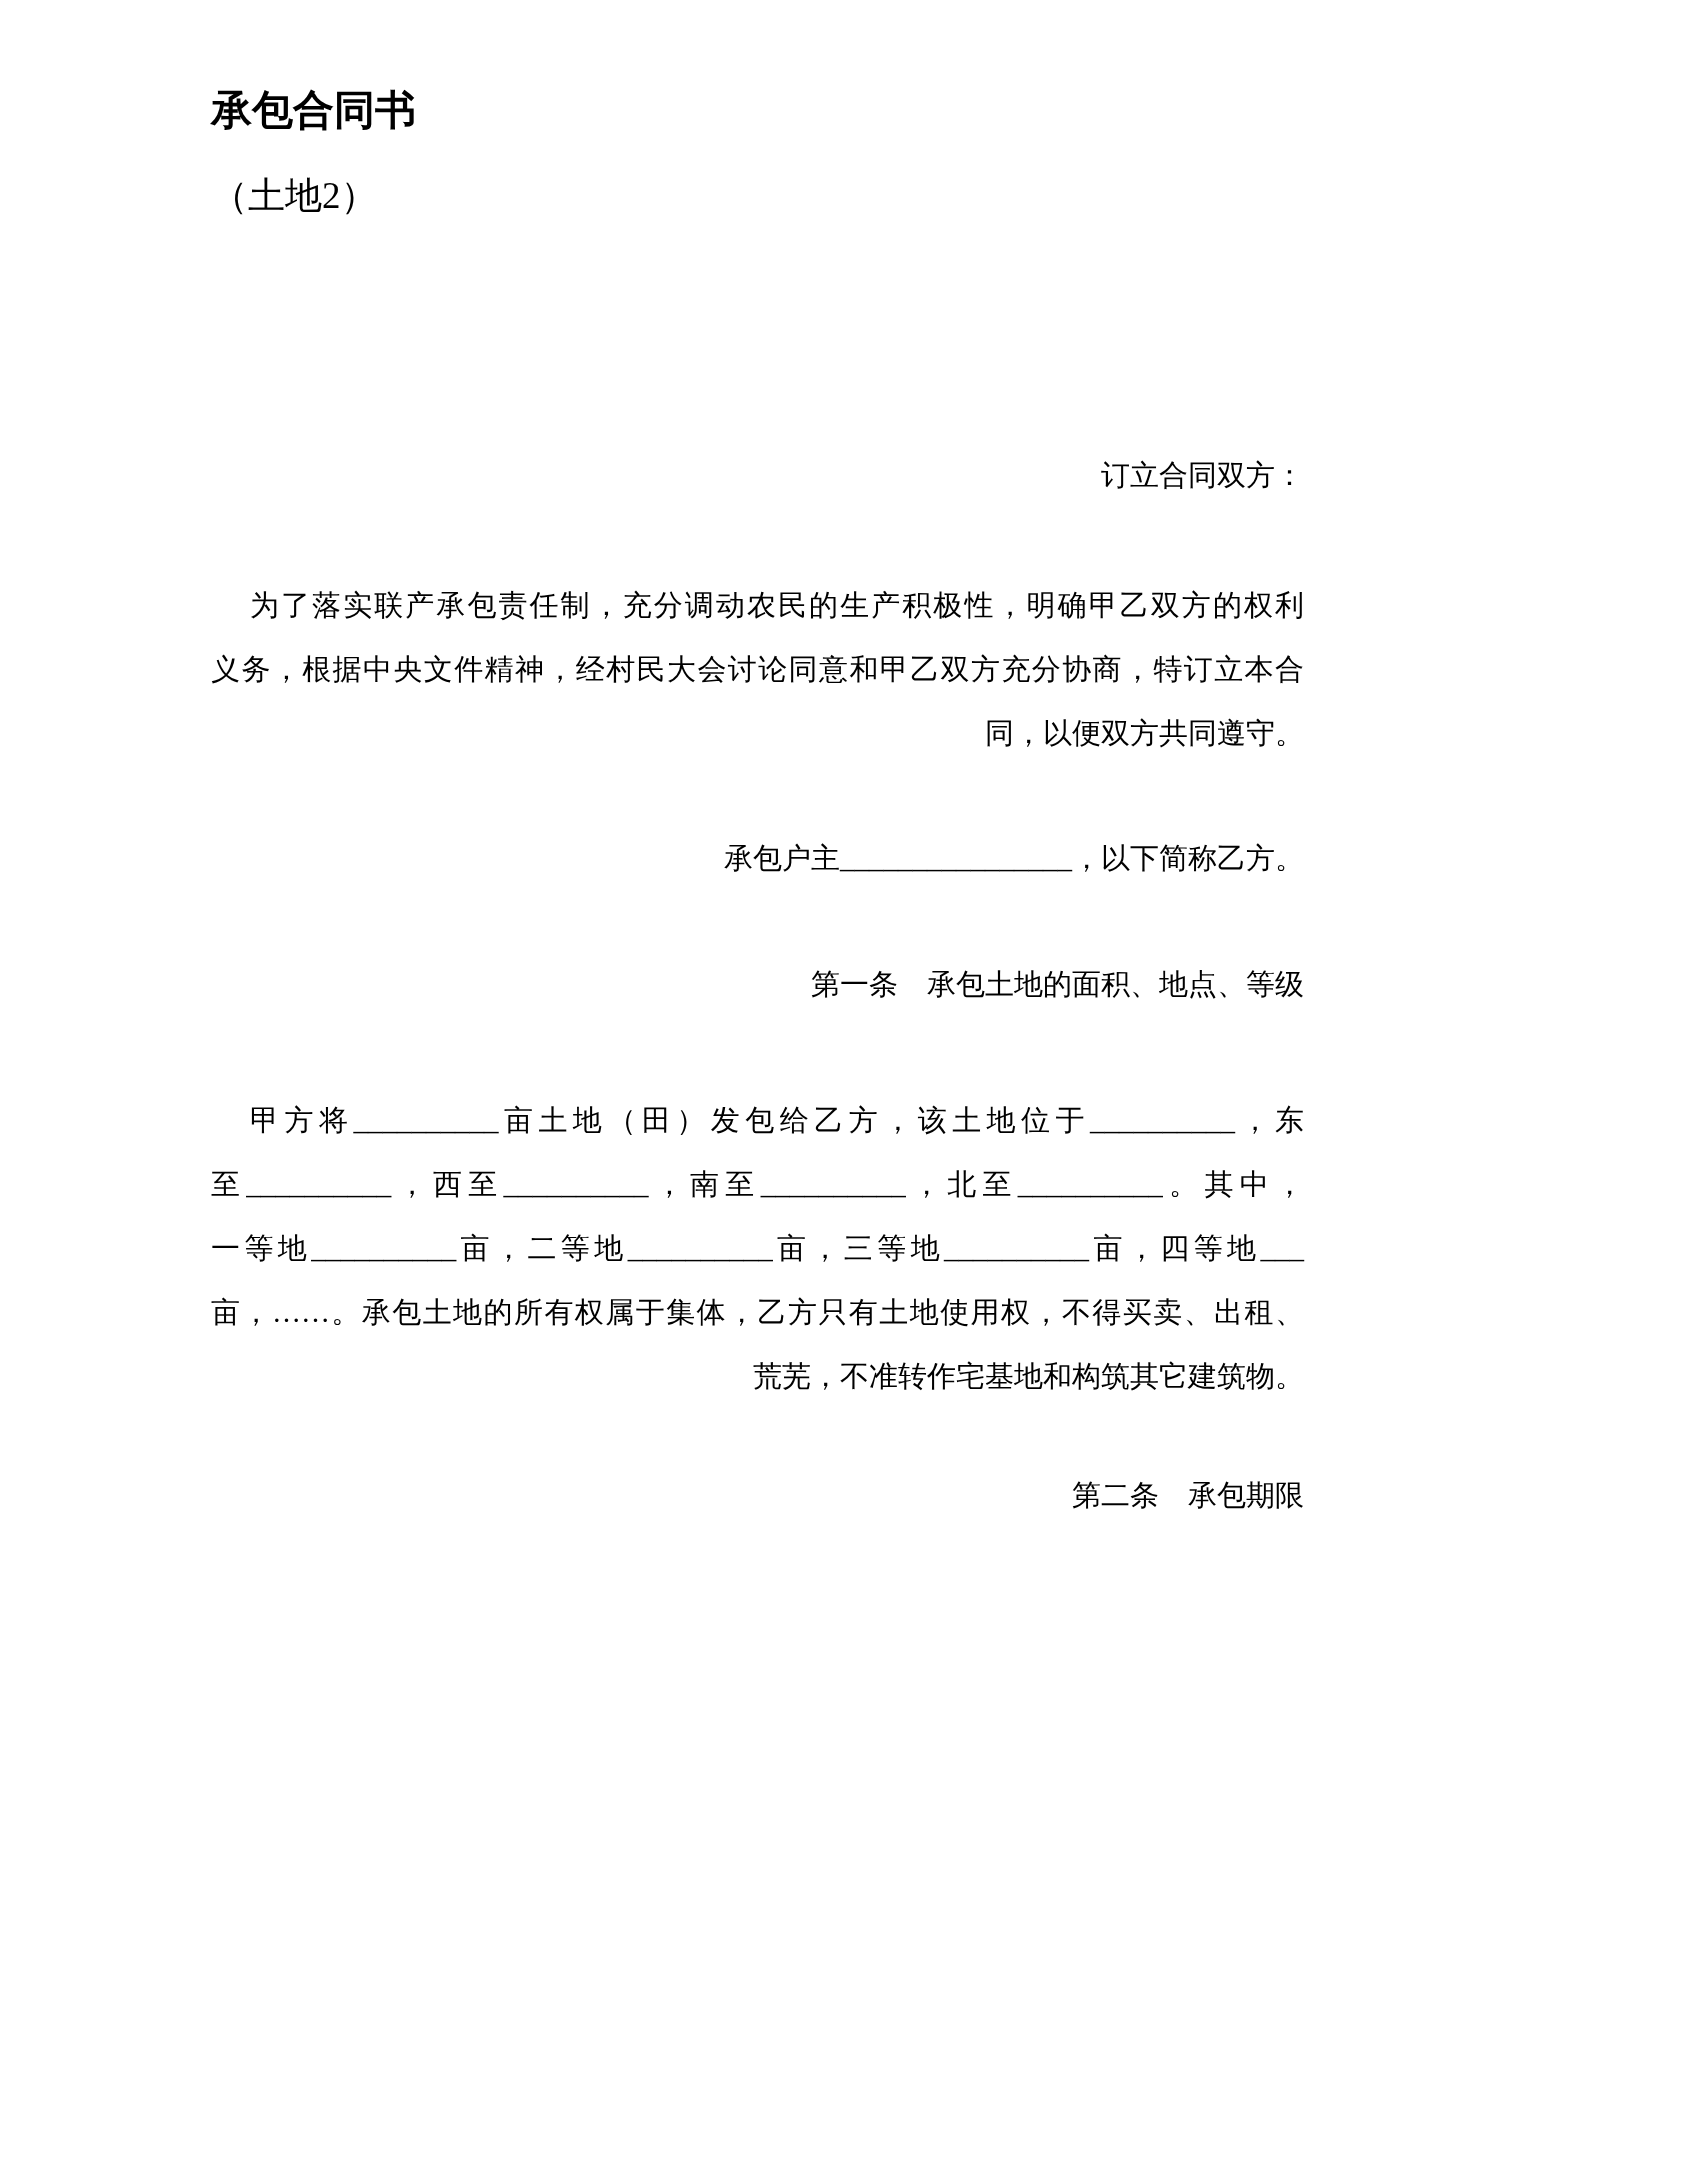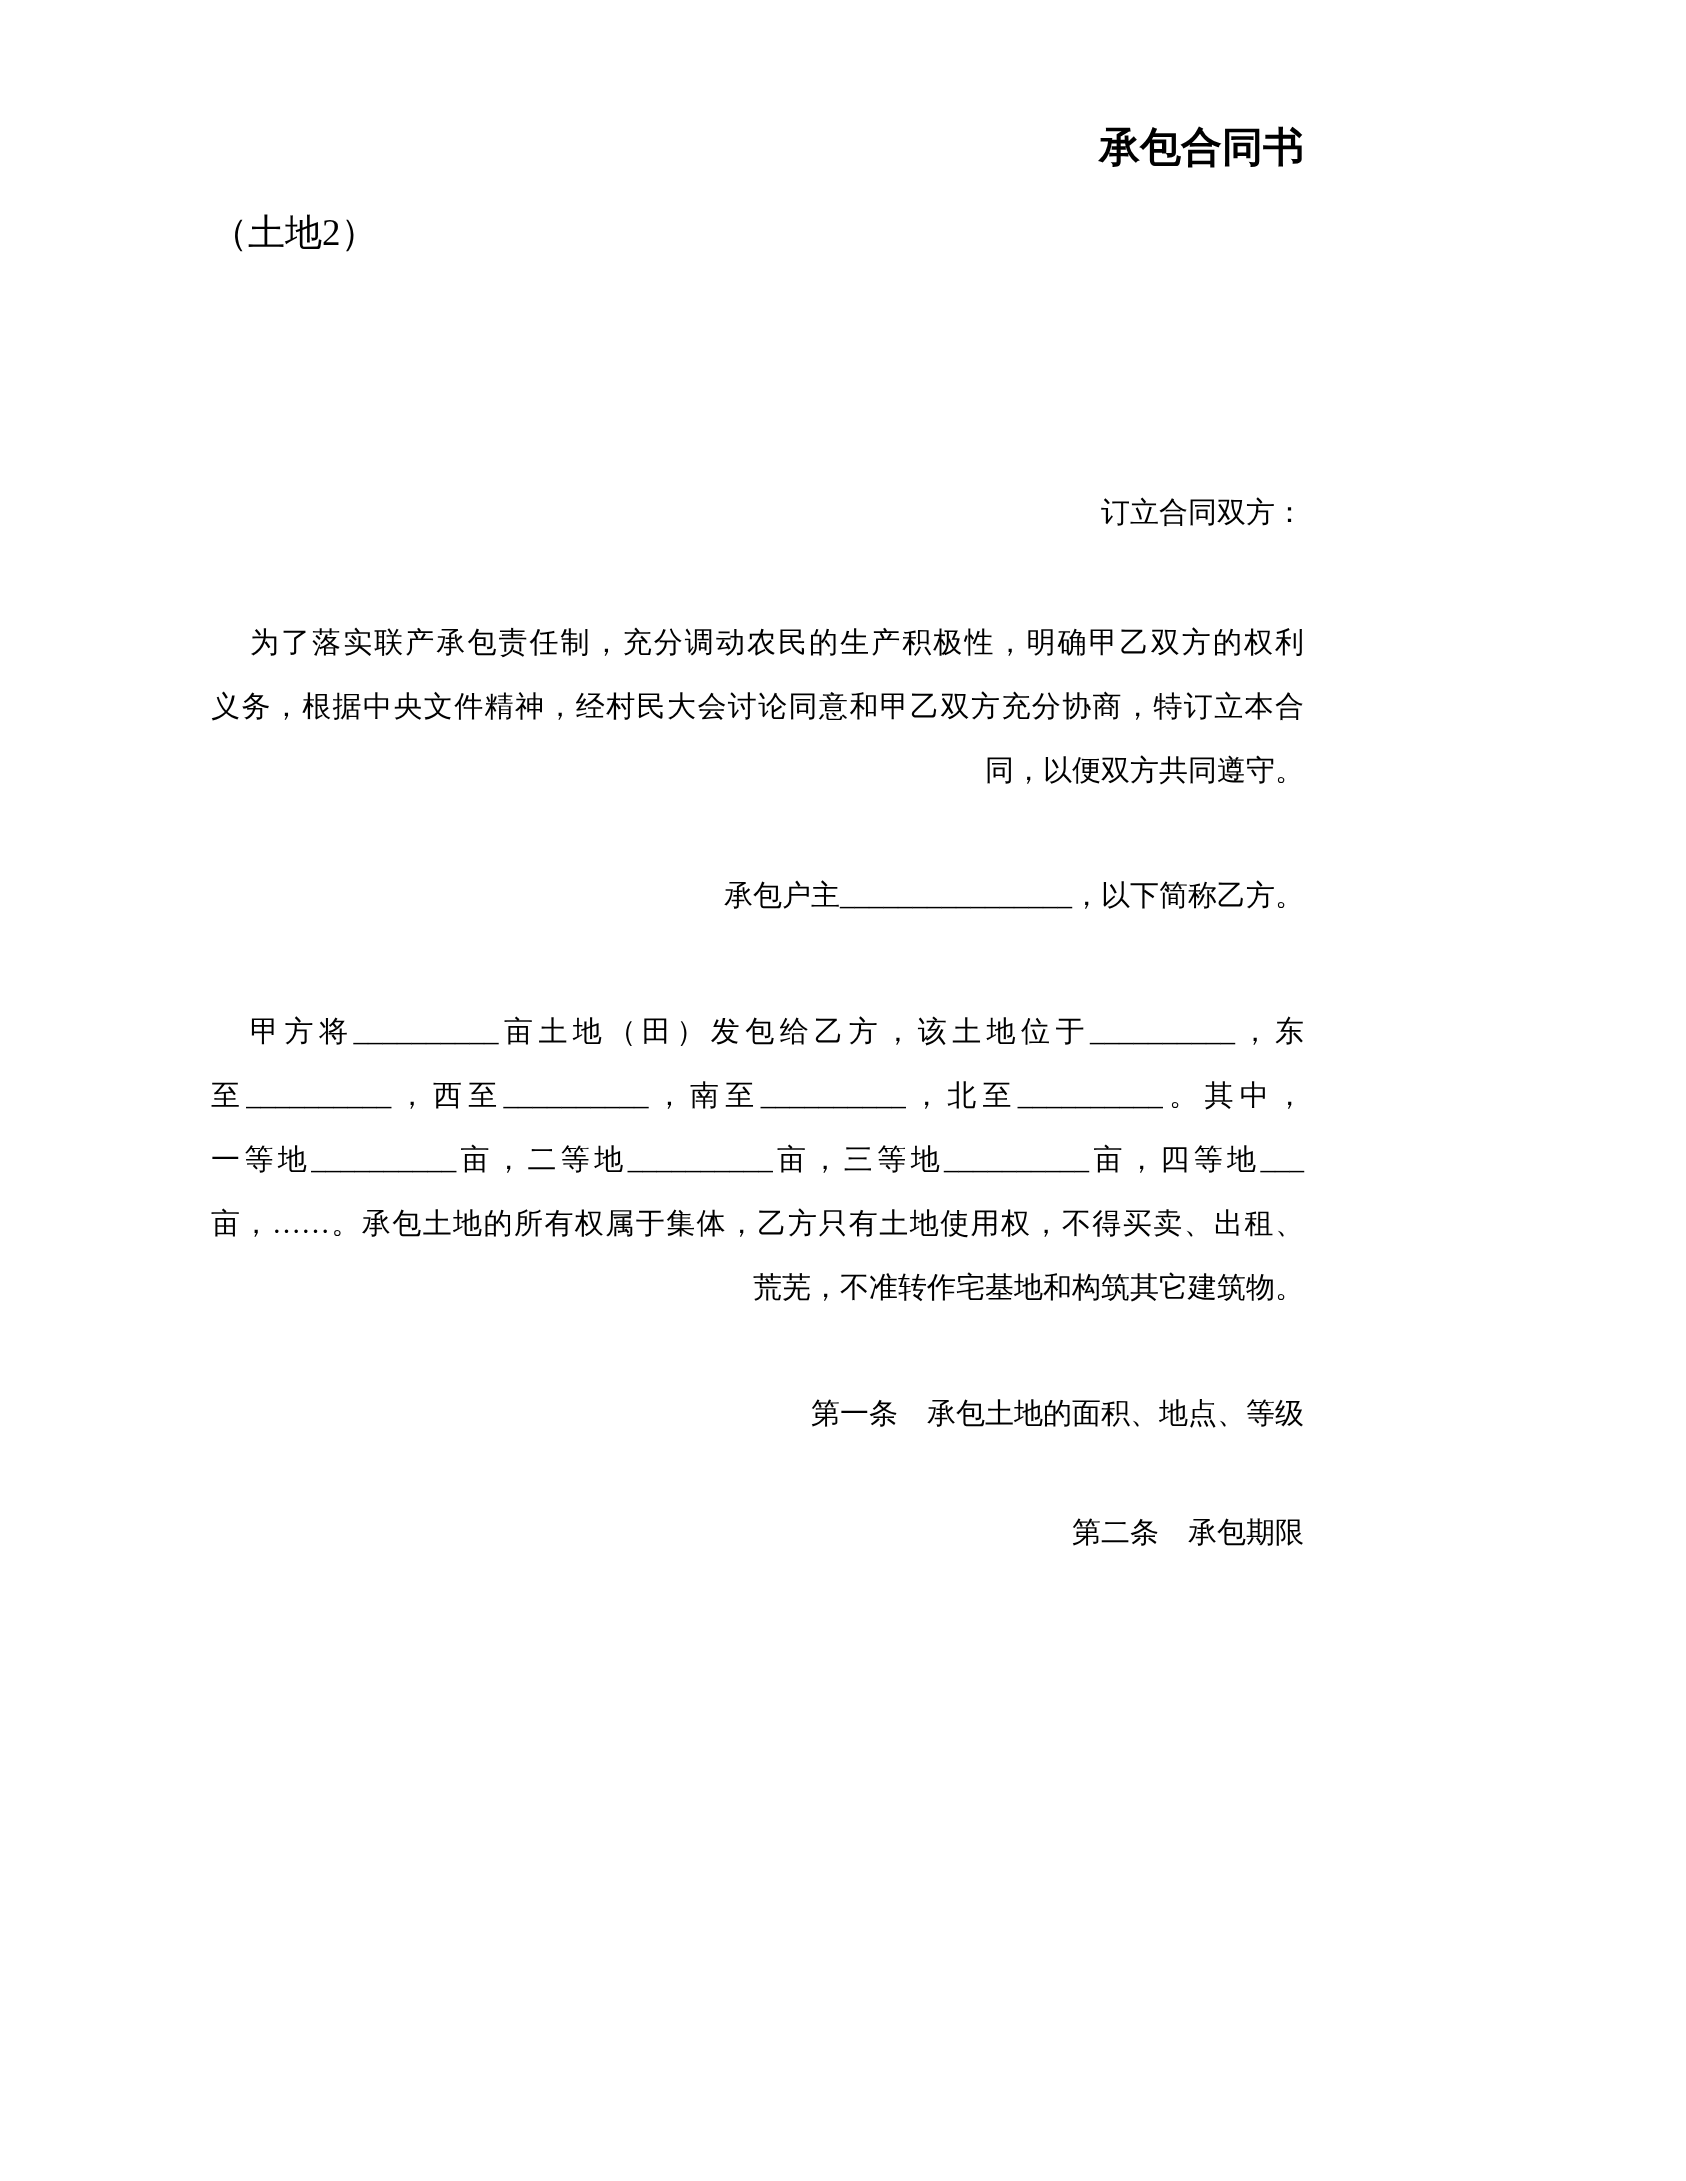--- a/index.html
+++ b/index.html
@@ -10,25 +10,25 @@
     background: #ffffff;
     color: #000000;
     font-family: "Liberation Serif", "DejaVu Serif", serif;
     overflow: hidden;
   }
   .doc {
     margin-left: 211px;
     width: 1093px;
   }
   .title {
-    margin-top: 120px;
+    margin-top: 83px;
     font-size: 41px;
     line-height: 55px;
     font-weight: bold;
-    text-align: right;
+    text-align: left;
   }
   .subtitle {
     margin-top: 32px;
     font-size: 37px;
     line-height: 51px;
     font-weight: normal;
   }
   .para {
     font-size: 29px;
   }
@@ -74,30 +74,30 @@
     <div class="para gap-c">
       <div class="line fill indent">为了落实联产承包责任制，充分调动农民的生产积极性，明确甲乙双方的权利</div>
       <div class="line fill">义务，根据中央文件精神，经村民大会讨论同意和甲乙双方充分协商，特订立本合</div>
       <div class="line end">同，以便双方共同遵守。</div>
     </div>
 
     <div class="para gap-b">
       <div class="line end indent">承包户主________________，以下简称乙方。</div>
     </div>
 
+    <div class="para gap-d">
+      <div class="line end indent">第一条　承包土地的面积、地点、等级</div>
+    </div>
+
     <div class="para gap-e">
       <div class="line fill indent">甲方将__________亩土地（田）发包给乙方，该土地位于__________，东</div>
       <div class="line fill">至__________，西至__________，南至__________，北至__________。其中，</div>
       <div class="line fill">一等地__________亩，二等地__________亩，三等地__________亩，四等地___</div>
       <div class="line fill">亩，……。承包土地的所有权属于集体，乙方只有土地使用权，不得买卖、出租、</div>
       <div class="line end">荒芜，不准转作宅基地和构筑其它建筑物。</div>
-    </div>
-
-    <div class="para gap-d">
-      <div class="line end indent">第一条　承包土地的面积、地点、等级</div>
     </div>
 
     <div class="para gap-f">
       <div class="line end indent">第二条　承包期限</div>
     </div>
 
     <div class="para gap-g">
     </div>
 
   </div>

